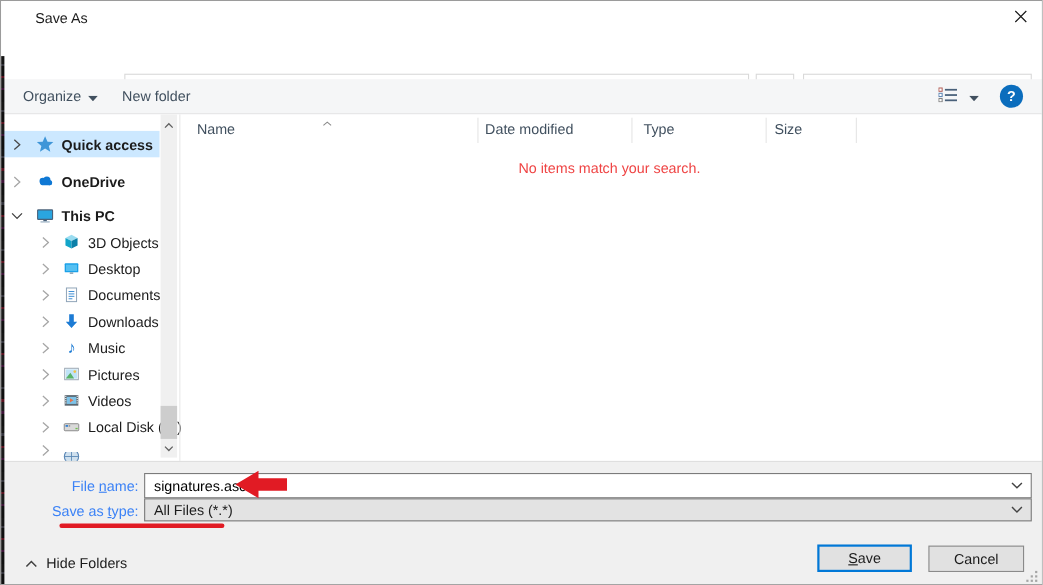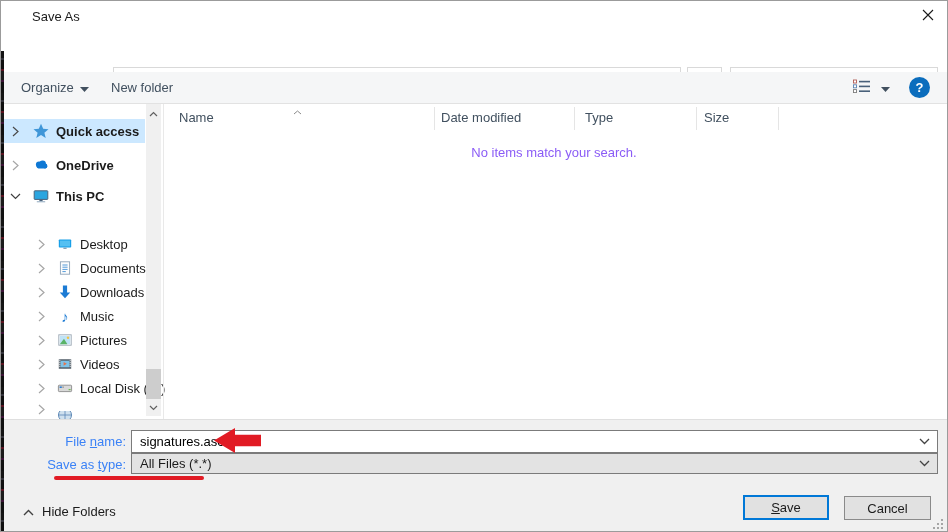--- a/index.html
+++ b/index.html
@@ -47,21 +47,21 @@
 
   
   #sb-track { left:145px; top:103px; width:15px; height:312px; background:#f0f0f0; }
   #sb-thumb { left:145px; top:368px; width:15px; height:30px; background:#cdcdcd; }
   .sb-arrow { left:145px; width:15px; height:15px; display:flex; align-items:center; justify-content:center; }
 
   
   .colhead { position:absolute; top:109px; color:#41505f; cursor:pointer; }
   .colsep { position:absolute; top:106px; width:1px; height:23px; background:#e5e5e5; }
   #sort-caret { left:292px; top:102px; }
-  #empty-msg { left:403px; top:144px; width:300px; text-align:center; color:#8b5cf6; }
+  #empty-msg { left:403px; top:144px; width:300px; text-align:center; color:#ef4444; }
 
   
   #bottom { left:0; top:418px; width:948px; height:114px; background:#f0f0f0; border-top:1px solid #dfdfdf; }
   .formlabel { position:absolute; width:120px; text-align:right; color:#3b82f6; }
   #filename-input { left:130px; top:429px; width:807px; height:23px; border:1px solid #7b7b7b; background:#fff; padding:0 26px 0 8px; font:13px "Liberation Sans",sans-serif; color:#000; outline:none; }
   #filetype-combo { left:130px; top:452px; width:807px; height:21px; border:1px solid #7b7b7b; background:#e3e3e3; display:flex; align-items:center; padding:0 26px 0 8px; cursor:pointer; }
   .combo-caret { position:absolute; display:flex; }
   .acckey { text-decoration:underline; }
 
   #hide-folders-btn { left:14px; top:498px; height:24px; display:flex; align-items:center; gap:8px; padding:0 8px; cursor:pointer; }
@@ -246,20 +246,35 @@
       <span class="ticon">
           <svg width="16" height="16" viewBox="0 0 16 16">
             <rect x="1.2" y="2.8" width="13.6" height="8.6" rx="0.6" fill="#2aa5e0" stroke="#49617a" stroke-width="1"></rect>
             <rect x="6.4" y="11.6" width="3.2" height="1.6" fill="#49617a"></rect>
             <rect x="3.8" y="13.2" width="8.4" height="1.1" fill="#9ab0c4"></rect>
           </svg>
         </span>
       <span class="tlabel">This PC</span>
     </div>
 
+    <div class="treerow lvl1" style="top:104px">
+      <span class="tchev">
+          <svg width="7" height="11" viewBox="0 0 7 11">
+            <path d="M1,1 L6,5.5 L1,10" stroke="#a6a6a6" stroke-width="1.2" fill="none"></path>
+          </svg>
+        </span>
+      <span class="ticon">
+          <svg width="16" height="16" viewBox="0 0 16 16">
+            <polygon points="8,1.5 13.5,4.3 8,7.1 2.5,4.3" fill="#9adcf0"></polygon>
+            <polygon points="2.5,4.3 8,7.1 8,14 2.5,11.2" fill="#12a5c9"></polygon>
+            <polygon points="13.5,4.3 8,7.1 8,14 13.5,11.2" fill="#0b7fa8"></polygon>
+          </svg>
+        </span>
+      <span class="tlabel">3D Objects</span>
+    </div>
 
     <div class="treerow lvl1" style="top:128px">
       <span class="tchev">
           <svg width="7" height="11" viewBox="0 0 7 11">
             <path d="M1,1 L6,5.5 L1,10" stroke="#a6a6a6" stroke-width="1.2" fill="none"></path>
           </svg>
         </span>
       <span class="ticon">
           <svg width="16" height="16" viewBox="0 0 16 16">
             <rect x="1.8" y="3.4" width="12.4" height="8.2" rx="0.8" fill="#19a0e8"></rect>

